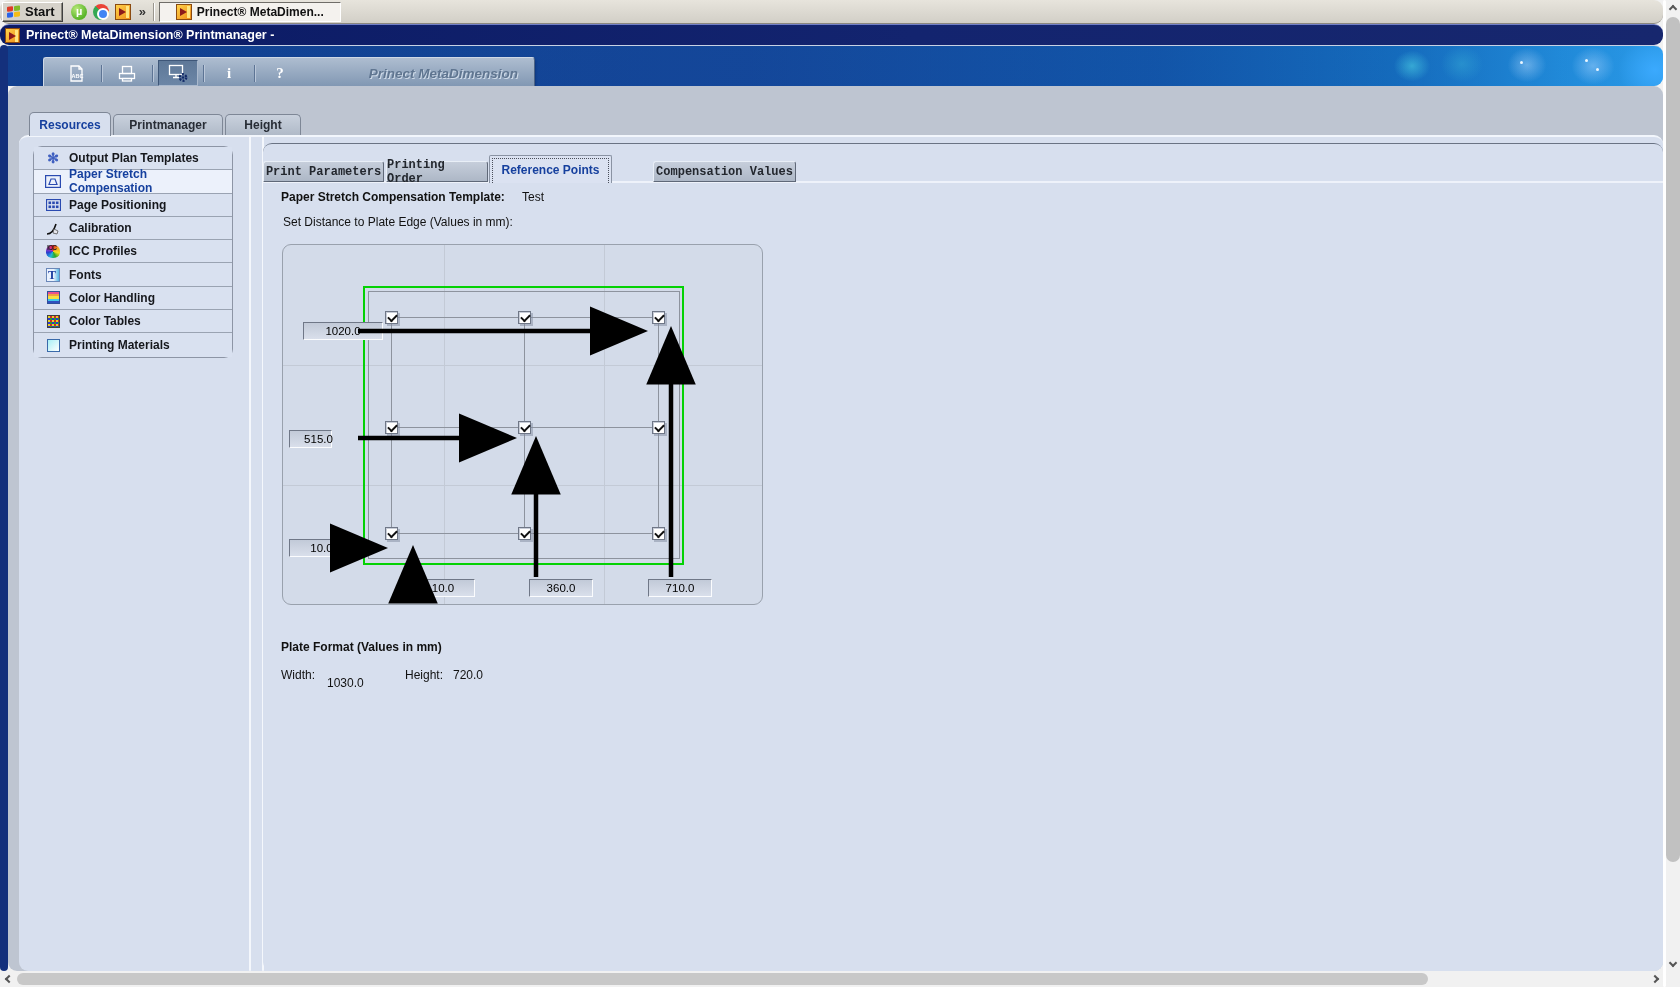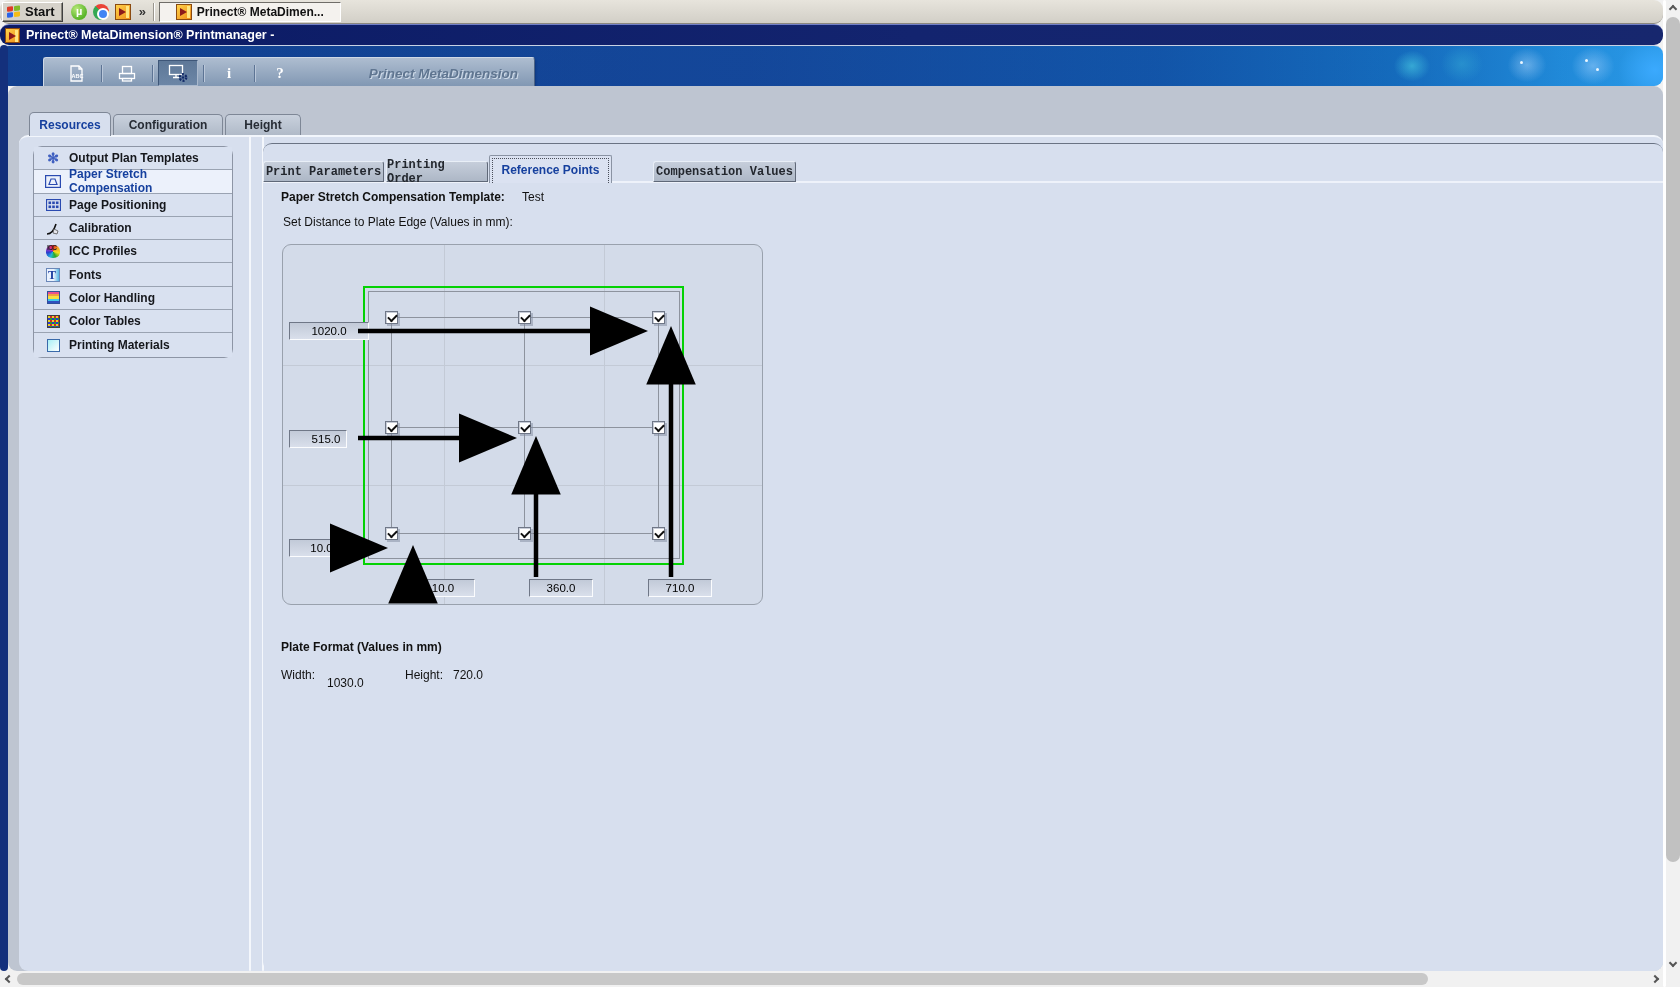--- a/index.html
+++ b/index.html
@@ -236,21 +236,21 @@
   <span class="brand">Prinect MetaDimension</span>
 </div>
 
 <div class="abs leftborder"></div>
 <div class="abs mainbg"></div>
 
 <div class="abs mtab active" style="left:29px; top:112px; width:82px; height:24px;">
   <span>Resources</span>
 </div>
 <div class="abs mtab idle" style="left:113px; top:114px; width:110px; height:21px;">
-  <span>Configuration</span>
+  <span>Printmanager</span>
 </div>
 <div class="abs mtab idle" style="left:225px; top:114px; width:76px; height:21px;">
   <span>Height</span>
 </div>
 
 <div class="abs res-panel"></div>
 <div class="abs vline1"></div>
 <div class="abs vline2"></div>
 
 <div class="abs side-list">
@@ -365,24 +365,24 @@
     <div class="cb" style="left:102px; top:66px;"></div>
     <div class="cb" style="left:235px; top:66px;"></div>
     <div class="cb" style="left:369px; top:66px;"></div>
     <div class="cb" style="left:102px; top:176px;"></div>
     <div class="cb" style="left:235px; top:176px;"></div>
     <div class="cb" style="left:369px; top:176px;"></div>
     <div class="cb" style="left:102px; top:282px;"></div>
     <div class="cb" style="left:235px; top:282px;"></div>
     <div class="cb" style="left:369px; top:282px;"></div>
 
-    <div class="vfield" style="left:6px; top:77px; width:80px;">
+    <div class="vfield" style="left:20px; top:77px; width:80px;">
         <span>1020.0</span>
       </div>
-    <div class="vfield" style="left:6px; top:185px; width:58px;padding-left:16px;">
+    <div class="vfield" style="left:6px; top:185px; width:43px;padding-left:16px;">
         <span>515.0</span>
       </div>
     <div class="vfield" style="left:6px; top:294px; width:65px;">
         <span>10.0</span>
       </div>
     <div class="vfield" style="left:128px; top:334px; width:64px;">
         <span>10.0</span>
       </div>
     <div class="vfield" style="left:246px; top:334px; width:64px;">
         <span>360.0</span>

